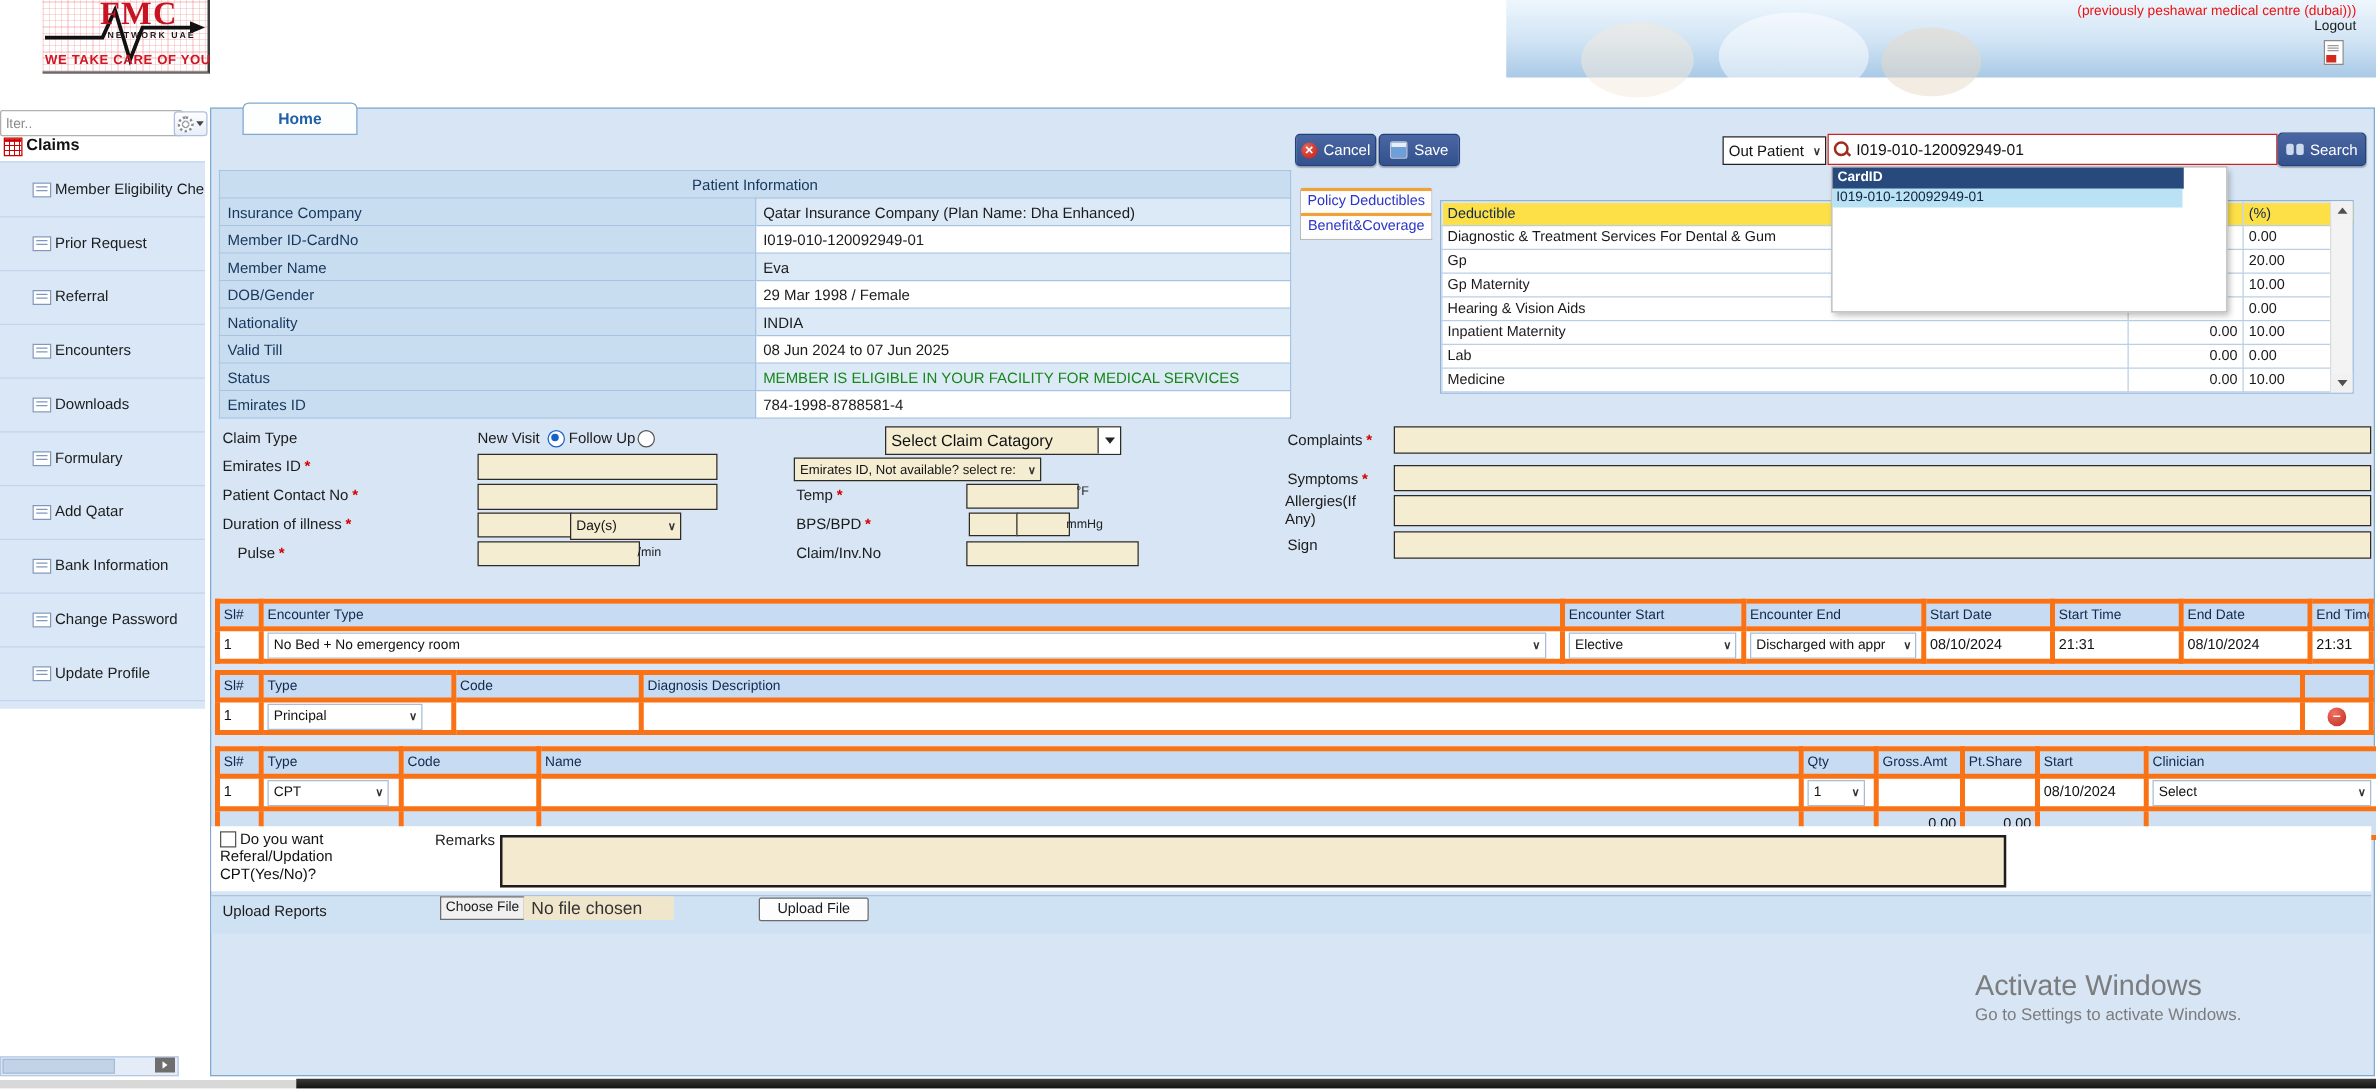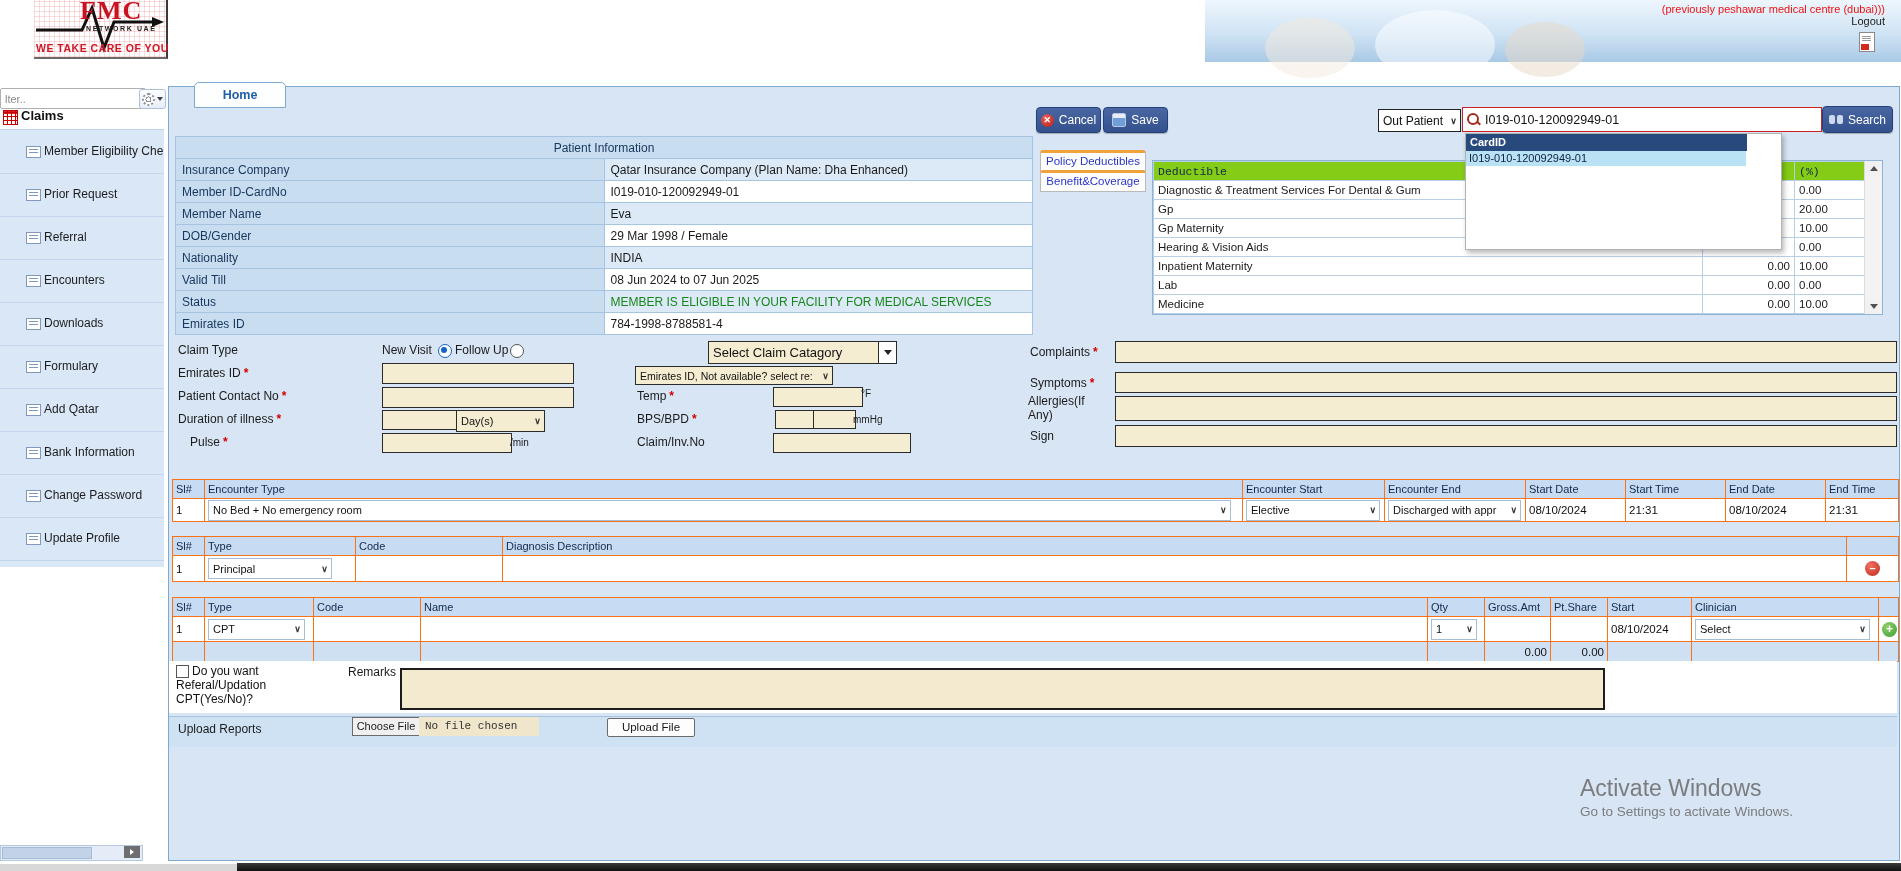--- a/index.html
+++ b/index.html
@@ -81,36 +81,36 @@
   .pi-tbl td,.pi-tbl th{border:1px solid #a6c4e2;font-size:12px;font-weight:normal;padding:0 6px;height:21px;text-align:left;overflow:hidden;white-space:nowrap;}
   .pi-title{background:#c9ddf1;text-align:center !important;color:#16365c;height:18px;}
   .pi-lbl{background:#c9ddf1;width:250px;color:#16365c;}
   .pi-alt{background:#dce9f7;}
   .pi-status{color:#18871b;font-weight:bold;}
   .ptab{width:104px;height:18px;background:#fdfdfd;border:1px solid #b9b9b9;border-top:3px solid #f0a23a;
     border-radius:3px 3px 0 0;color:#2b35c8;font-size:11.5px;text-align:center;line-height:17px;cursor:pointer;z-index:2;}
   .ded-wrap{left:1152px;top:160px;width:729px;height:153px;background:#fff;border:1px solid #8fb3d6;overflow:hidden;z-index:1;}
   .ded-tbl{width:710px;}
   .ded-tbl td{border:1px solid #b9cfe6;font-size:11.5px;height:18px;padding:0 4px;overflow:hidden;white-space:nowrap;}
-  .ded-hd{background:#84cc16;color:#10294e;font-size:12px;height:19px;font-family:Liberation Mono, monospace;}
+  .ded-hd{background:#fde047;color:#10294e;font-size:12px;height:19px;}
   .vscroll{position:absolute;right:0;top:0;bottom:0;width:17px;background:#f3f3f3;border-left:1px solid #dcdcdc;}
   .vs-btn{position:absolute;left:0;width:17px;height:15px;background:#f1f1f1;display:flex;align-items:center;justify-content:center;cursor:pointer;}
   .tri-up-s{width:0;height:0;border-left:4px solid transparent;border-right:4px solid transparent;border-bottom:5px solid #505050;}
   .tri-dn-s{width:0;height:0;border-left:4px solid transparent;border-right:4px solid transparent;border-top:5px solid #505050;}
   
   .lbl{font-size:12px;color:#1b1b1b;white-space:nowrap;}
   .req{color:#d40000;font-weight:bold;margin-left:3px;}
   .tin{background:#f5edd2;border:1px solid #2b2b2b;font-family:"Liberation Sans",sans-serif;font-size:12px;padding:0 4px;}
   .radio{width:12px;height:12px;border:1px solid #555;border-radius:50%;background:#fff;display:inline-block;}
   .radio.on{border-color:#1663c7;}
   .radio.on::after{content:"";display:block;width:6px;height:6px;margin:2px;border-radius:50%;background:#1663c7;}
   .unit{font-size:10px;color:#222;}
   
   .sec-tbl{background:#fff;}
-  .sec-tbl td,.sec-tbl th{border:1px solid #f97316;font-size:11px;font-weight:normal;color:#10294e;
+  .sec-tbl td,.sec-tbl th{border:4px solid #f97316;font-size:11px;font-weight:normal;color:#10294e;
      padding:0 3px;text-align:left;overflow:hidden;white-space:nowrap;}
   .sec-tbl th{background:#c7dcf2;height:18px;}
   .sec-tbl td{height:22px;color:#111;font-size:11.5px;}
   .tot-row td{background:#cfe0f3;height:19px;text-align:right;}
   .ico-del{width:15px;height:15px;border-radius:50%;background:radial-gradient(circle at 35% 30%,#ef7163,#c02a1a);
     color:#fff;font-weight:bold;font-size:11px;text-align:center;line-height:14px;cursor:pointer;}
   .ico-add{width:15px;height:15px;border-radius:50%;background:radial-gradient(circle at 35% 30%,#8fd06a,#3d9c35);
     color:#fff;font-weight:bold;font-size:12px;text-align:center;line-height:14px;cursor:pointer;}
   .white-blk{background:#fff;}
   .cb{width:11px;height:11px;border:1px solid #555;background:#fff;display:inline-block;vertical-align:-1px;margin-right:3px;}
@@ -502,21 +502,21 @@
   <div class="a" style="left:176px;top:664px;width:122px;font-size:12px;line-height:14px;color:#111;">
     <span class="cb" style="float:left;margin-top:1px;"></span>
     <span>Do you want Referal/Updation CPT(Yes/No)?</span>
   </div>
   <div class="a lbl" style="left:348px;top:665px;">Remarks</div>
   <textarea class="a remarks-ta" style="left: 400px; top: 668px; width: 1197px; height: 34px;"></textarea>
 
   <div class="a" style="left:169px;top:716px;width:1728px;height:30px;background:#cfe2f4;border-top:1px solid #aac4de;"></div>
   <div class="a lbl" style="left:178px;top:722px;">Upload Reports</div>
   <div class="a file-btn" style="left:352px;top:717px;width:66px;height:17px;line-height:17px;">Choose File</div>
-  <div class="a" style="left:419px;top:717px;width:114px;height:19px;background:#efe6cb;font-size:11px;line-height:19px;padding-left:6px;color:#333;font-family:Liberation Mono, monospace;">No file chosen</div>
+  <div class="a" style="left:419px;top:717px;width:114px;height:19px;background:#efe6cb;font-size:14px;line-height:19px;padding-left:6px;color:#333;">No file chosen</div>
   <div class="a upl-btn" style="left:607px;top:718px;width:86px;height:17px;line-height:17px;">Upload File</div>
 
   <div class="a wm1" style="left:1580px;top:775px;">Activate Windows</div>
   <div class="a wm2" style="left:1580px;top:804px;">Go to Settings to activate Windows.</div>
 
   <div class="a" style="left:0;top:864px;width:237px;height:7px;background:#d8d8d8;"></div>
   <div class="a" style="left:237px;top:863px;width:1664px;height:8px;background:linear-gradient(#3a3a3a,#111);"></div>
 
 </div>
 

